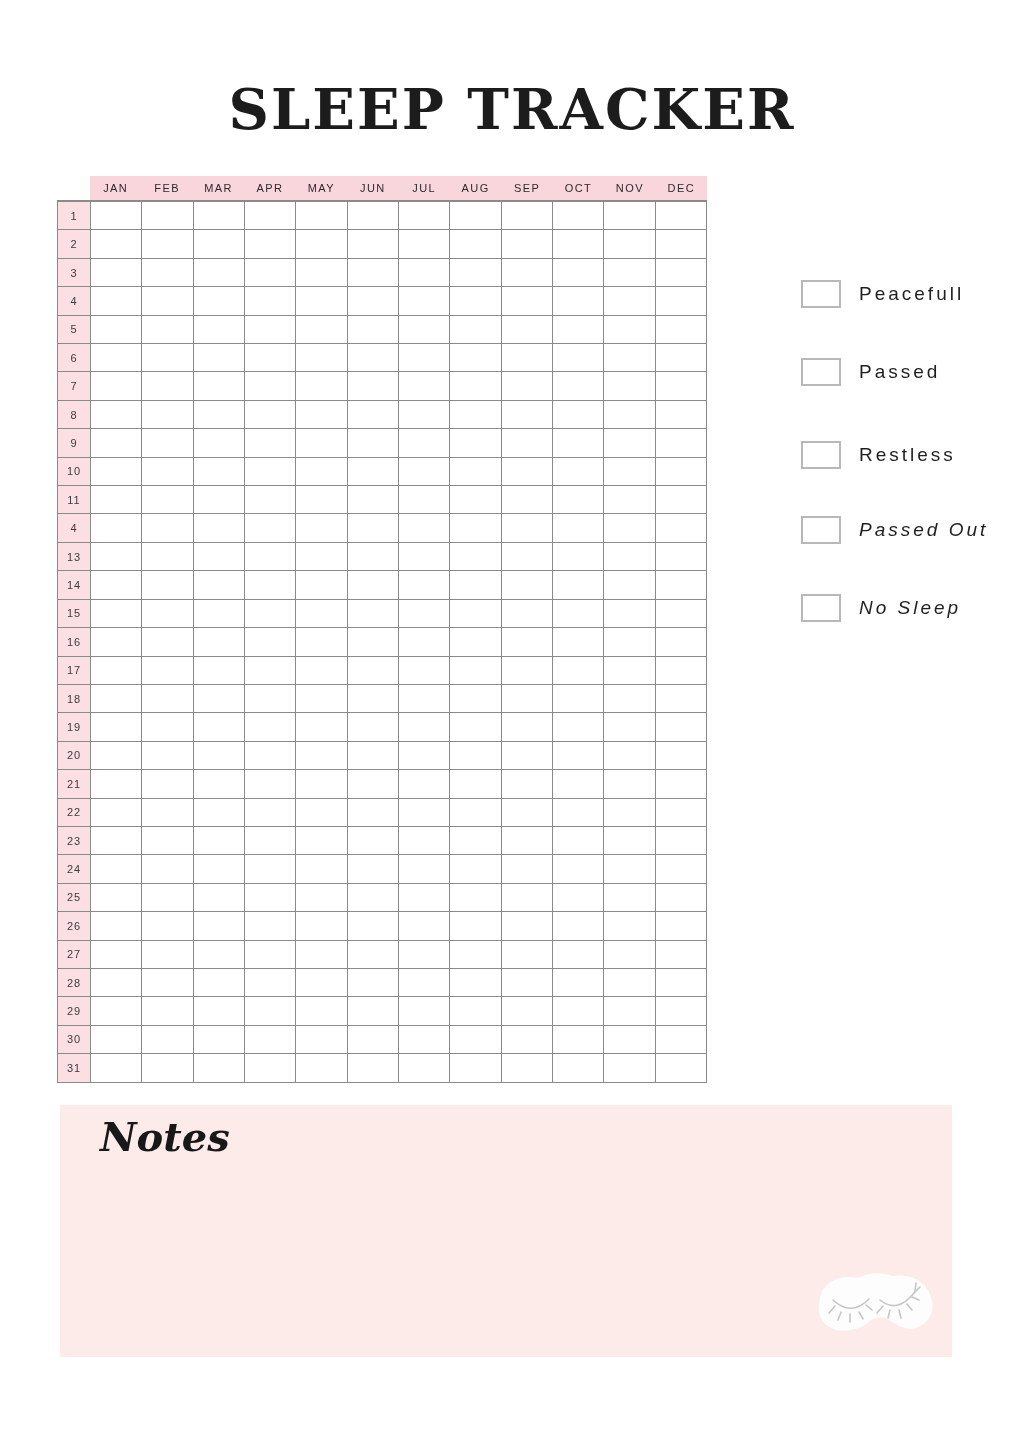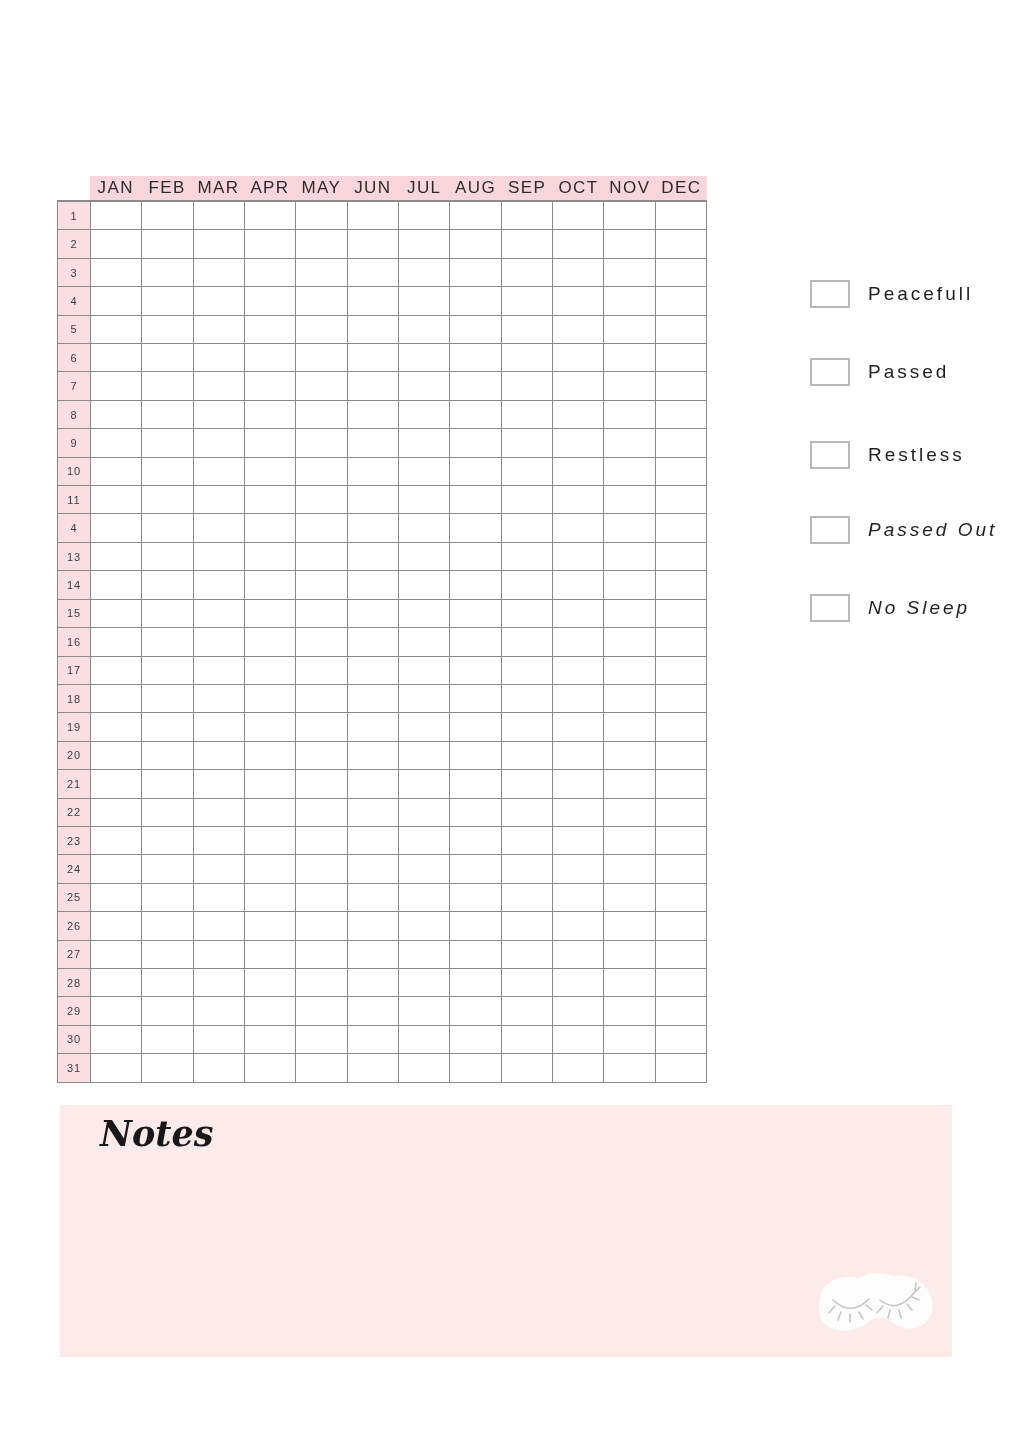--- a/index.html
+++ b/index.html
@@ -27,21 +27,21 @@
   .tracker { position:absolute; left:57px; top:176px; width:650px; }
   .month-header {
     display:grid;
     grid-template-columns:33px repeat(12, 1fr);
     height:24px;
   }
   .month-header .corner { background:transparent; }
   .month-cell {
     background:var(--header-bg);
     display:flex; align-items:center; justify-content:center;
-    font-size:17px; letter-spacing:1.4px;
+    font-size:11px; letter-spacing:1.4px;
     color:#2b2b2b;
   }
   .grid-body {
     display:grid;
     grid-template-columns:33px repeat(12, 1fr);
     grid-auto-rows:28.42px;
     border-top:2px solid var(--line);
     border-left:1px solid var(--line);
   }
   .day-label {
@@ -52,21 +52,21 @@
     border-bottom:1px solid var(--line);
   }
   .cell {
     background:#ffffff;
     border-right:1px solid var(--line);
     border-bottom:1px solid var(--line);
   }
 
   
   .legend { position:absolute; left:746px; top:280px; width:230px; }
-  .legend-item { position:absolute; left:16px; display:flex; align-items:center;padding-left:48px; }
+  .legend-item { position:absolute; left:7px; display:flex; align-items:center;padding-left:48px; }
   .legend-item:nth-of-type(1){ top:0; }
   .legend-item:nth-of-type(2){ top:78px; }
   .legend-item:nth-of-type(3){ top:161px; }
   .legend-item:nth-of-type(4){ top:236px;font-style:italic; }
   .legend-item:nth-of-type(5){ top:314px;font-style:italic; }
   .checkbox {
     width:40px; height:28px;
     border:2px solid #b8b8b8;
     background:#ffffff;
     display:inline-block;
@@ -83,30 +83,31 @@
   
   .notes {
     position:absolute; left:60px; top:1105px;
     width:892px; height:252px;
     background:var(--notes-bg);
   }
   .notes-title {
     position:absolute; left:40px; top:8px;
     font-family:"DejaVu Serif", serif;
     font-style:italic; font-weight:bold;
-    font-size:35px;
+    font-size:40px;
     color:#181818;
   }
   .mask-icon { position:absolute; right:14px; bottom:22px; }
 </style>
 </head>
 <body>
 
 <div class="page" style="--header-bg: #f9d6db; --daycol-bg: #fbdfe3; --line: #8a8a8a; --notes-bg: #fcebe9; --mask-fill: #fdfdfe; --mask-stroke: #c6c6c6;">
 
+  <h1 class="title">SLEEP TRACKER</h1>
 
   <div class="tracker">
     <div class="month-header" id="month-header">
       <div class="corner"></div>
     <div class="month-cell">JAN</div>
         <div class="month-cell">FEB</div>
         <div class="month-cell">MAR</div>
         <div class="month-cell">APR</div>
         <div class="month-cell">MAY</div>
         <div class="month-cell">JUN</div>

